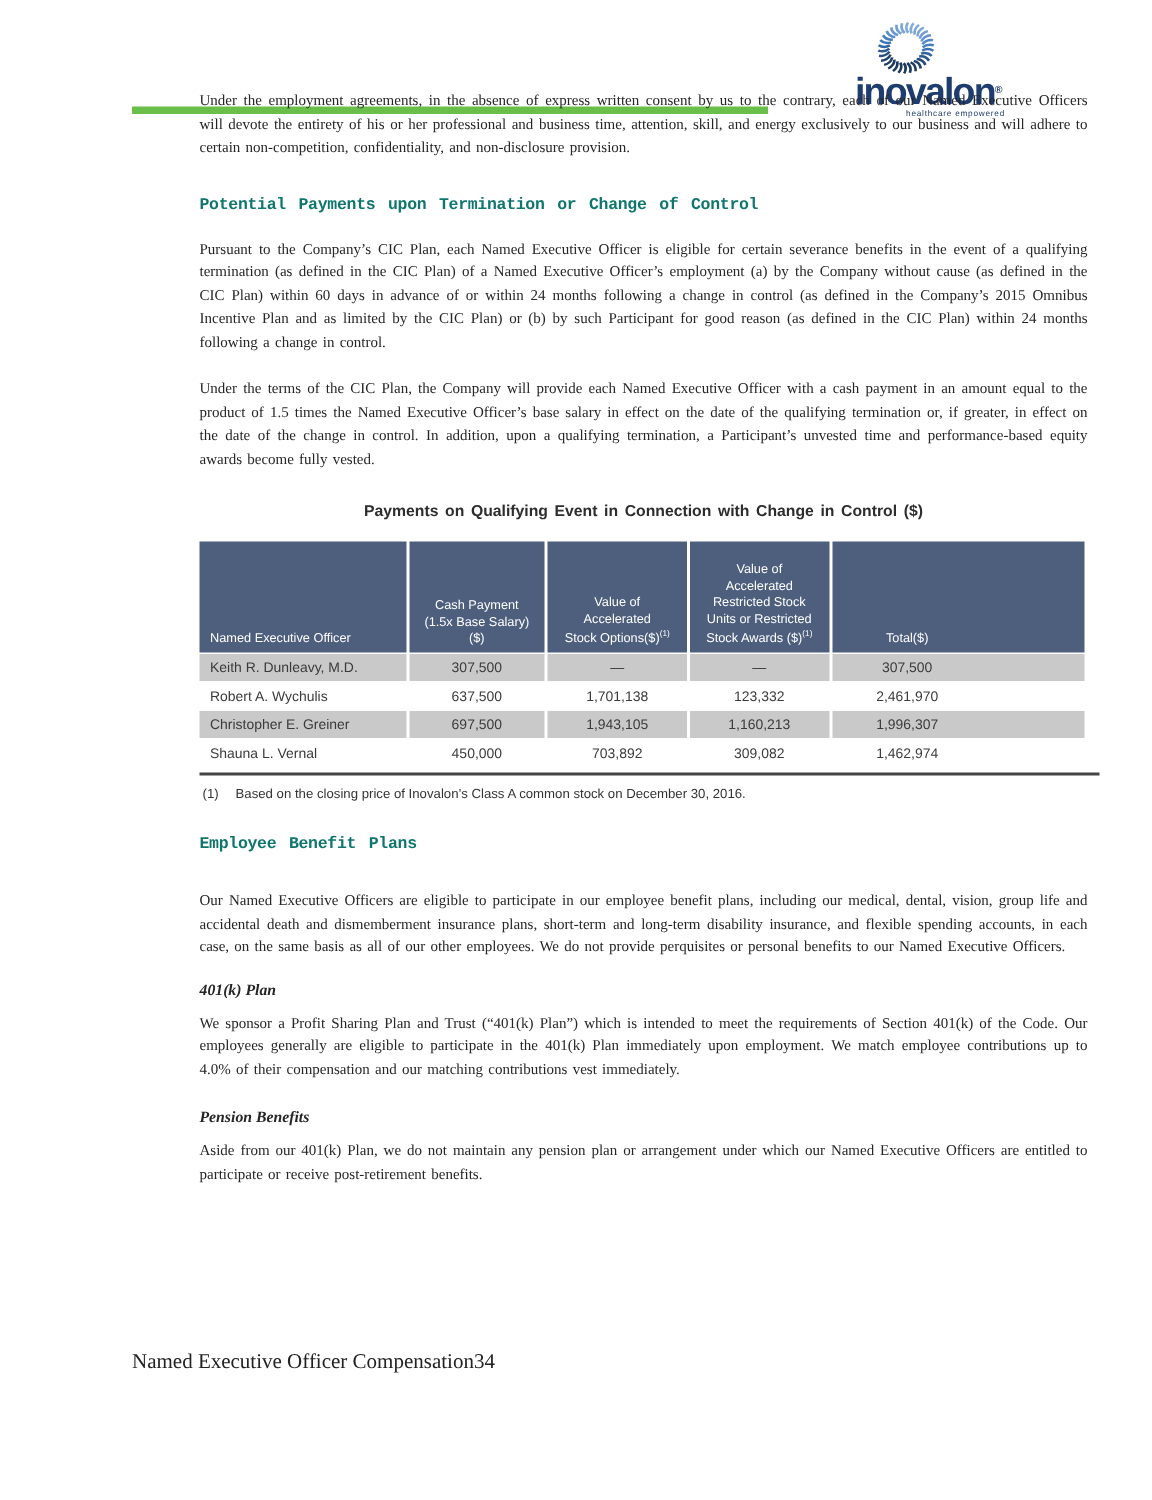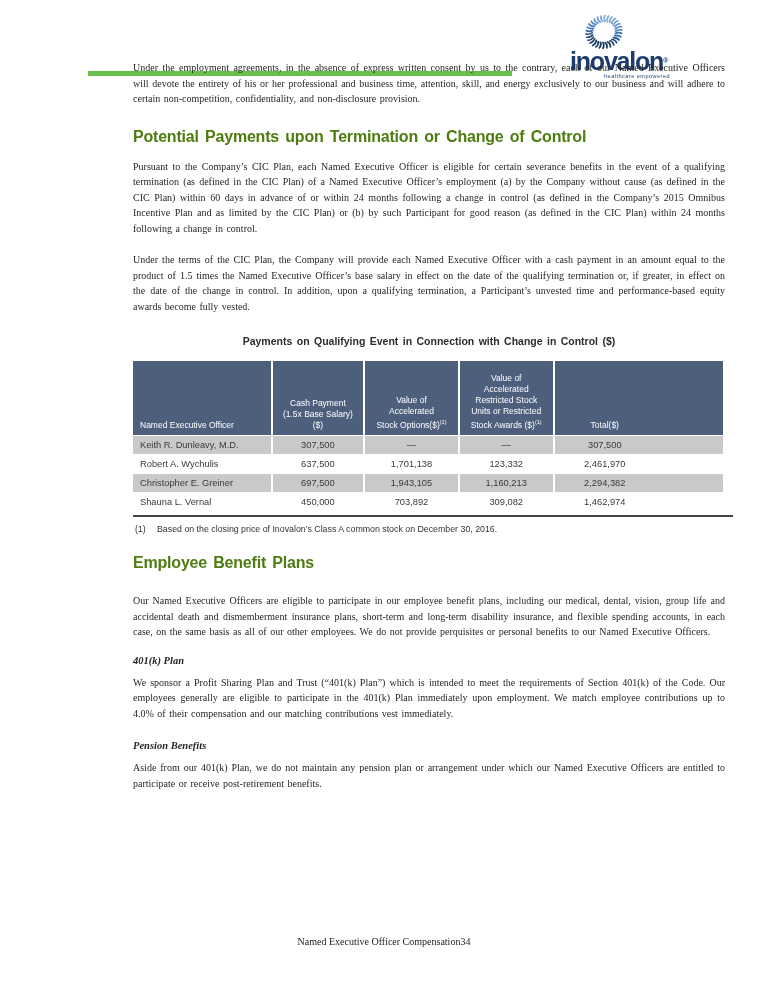--- a/index.html
+++ b/index.html
@@ -11,21 +11,21 @@
   .green-rule { position:absolute; top:71px; left:88px; width:424px; height:4.5px; background:#6abf4b; }
   .logo { position:absolute; top:12px; left:556px; width:140px; color:#1e3c6e; }
   .logo svg { display:block; width:44px; height:40px; margin-left:26px; }
   .brand-line { font-family:"Liberation Sans", sans-serif; font-weight:bold; font-size:25px; line-height:22px; letter-spacing:-1.2px; color:#1e3c6e; margin-left:14px; margin-top:-2px; }
   .brand-line sup { font-size:7px; vertical-align:top; letter-spacing:0; }
   .logo .tagline { font-family:"Liberation Sans", sans-serif; font-size:5.5px; letter-spacing:.5px; color:#1e3c6e; text-align:right; padding-right:26px; margin-top:1px; }
 
   
   main { position:absolute; top:0; left:88px; width:592px; padding-top:60px;margin-left:45px; }
   p.body { font-size:10px; line-height:15.5px; text-align:justify; color:#262626; word-spacing:1px; }
-  h1.sec { font-family:Liberation Sans, sans-serif; font-weight:bold; font-size:16px; line-height:18px; color:#4d7c0f; word-spacing:2px; letter-spacing:-.2px; }
+  h1.sec { font-family:Liberation Mono, monospace; font-weight:bold; font-size:11px; line-height:18px; color:#0f766e; word-spacing:2px; letter-spacing:-.2px; }
   #sec1-title { margin-top:21px; }
   #sec1-p1 { margin-top:13px; }
   #sec1-p2 { margin-top:16px; }
 
   
   .table-title { font-family:"Liberation Sans", sans-serif; font-weight:bold; font-size:10.5px; color:#2d2d2d; text-align:center; margin-top:21px; word-spacing:1.5px; }
   table.pay { border-collapse:separate; border-spacing:2px 1px; margin-top:13px; margin-left:-2px; table-layout:fixed; }
   table.pay th { background:#4e5f7e; color:#ffffff; font-family:"Liberation Sans", sans-serif; font-weight:normal; font-size:8.5px; line-height:11px; height:74px; vertical-align:bottom; text-align:center; padding:0 2px 4px 2px; }
   table.pay th span { white-space:pre-line; }
   table.pay th sup { font-size:5.5px; vertical-align:super; }
@@ -42,21 +42,21 @@
   .footnote .fn-ref { display:inline-block; width:22px; }
 
   #sec2-title { margin-top:20px; }
   #sec2-p { margin-top:21px;font-family:Liberation Serif, serif; }
   h4.sub { font-size:10.5px; font-weight:bold; font-style:italic; color:#262626; margin-top:15px; }
   #sub1-p { margin-top:9px; }
   #sub2-title { margin-top:19px; }
   #sub2-p { margin-top:9px; }
 
   
-  footer { position:absolute; top:936px; left:88px; width:592px; display:flex; justify-content:center; font-size:10px; color:#222222; }
+  footer { position:absolute; top:901px; left:88px; width:592px; display:flex; justify-content:flex-start; font-size:14px; color:#222222; }
 </style>
 </head>
 <body>
 
 <div class="page">
 
   <div class="green-rule"></div>
 
   <div class="logo">
     <svg id="swirl" viewBox="-22 -21 44 42">
@@ -144,21 +144,21 @@
           <td>637,500</td>
           <td>1,701,138</td>
           <td>123,332</td>
           <td class="c4">2,461,970</td>
         </tr>
         <tr>
           <td class="c0">Christopher E. Greiner</td>
           <td>697,500</td>
           <td>1,943,105</td>
           <td>1,160,213</td>
-          <td class="c4">2,294,382</td>
+          <td class="c4">1,996,307</td>
         </tr>
         <tr>
           <td class="c0">Shauna L. Vernal</td>
           <td>450,000</td>
           <td>703,892</td>
           <td>309,082</td>
           <td class="c4">1,462,974</td>
         </tr>
       </tbody>
     </table>

